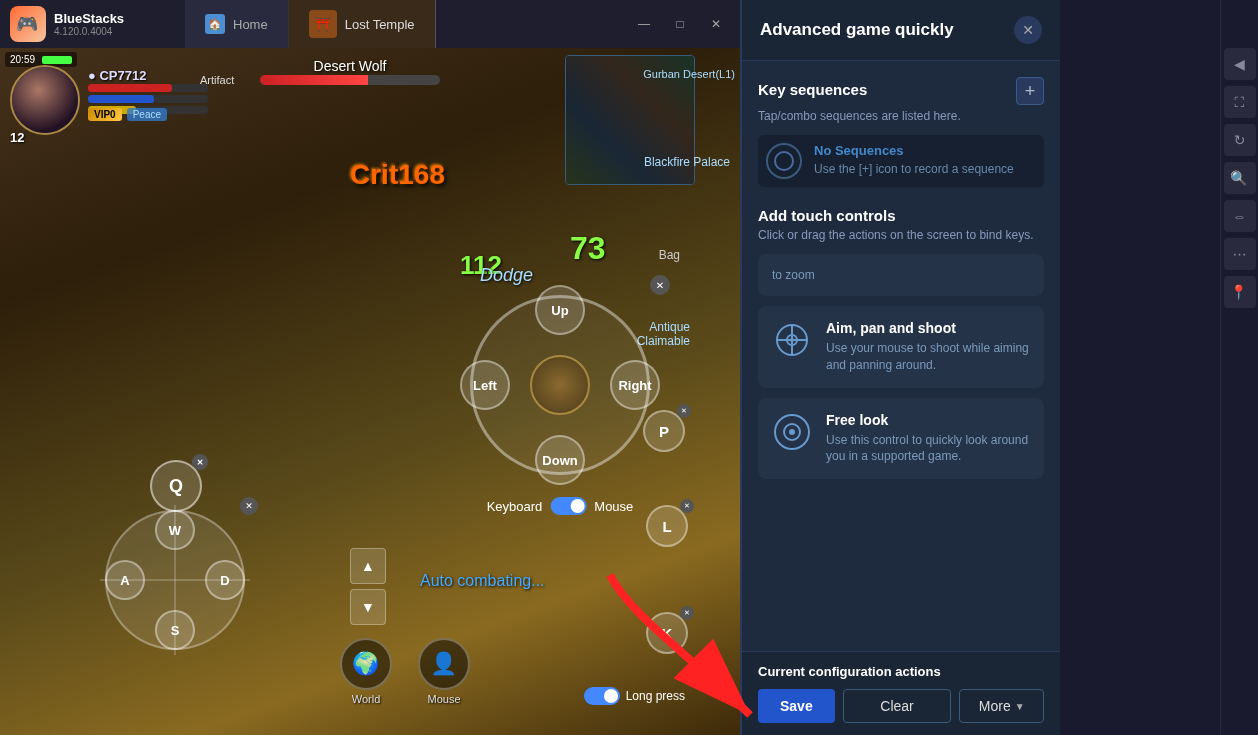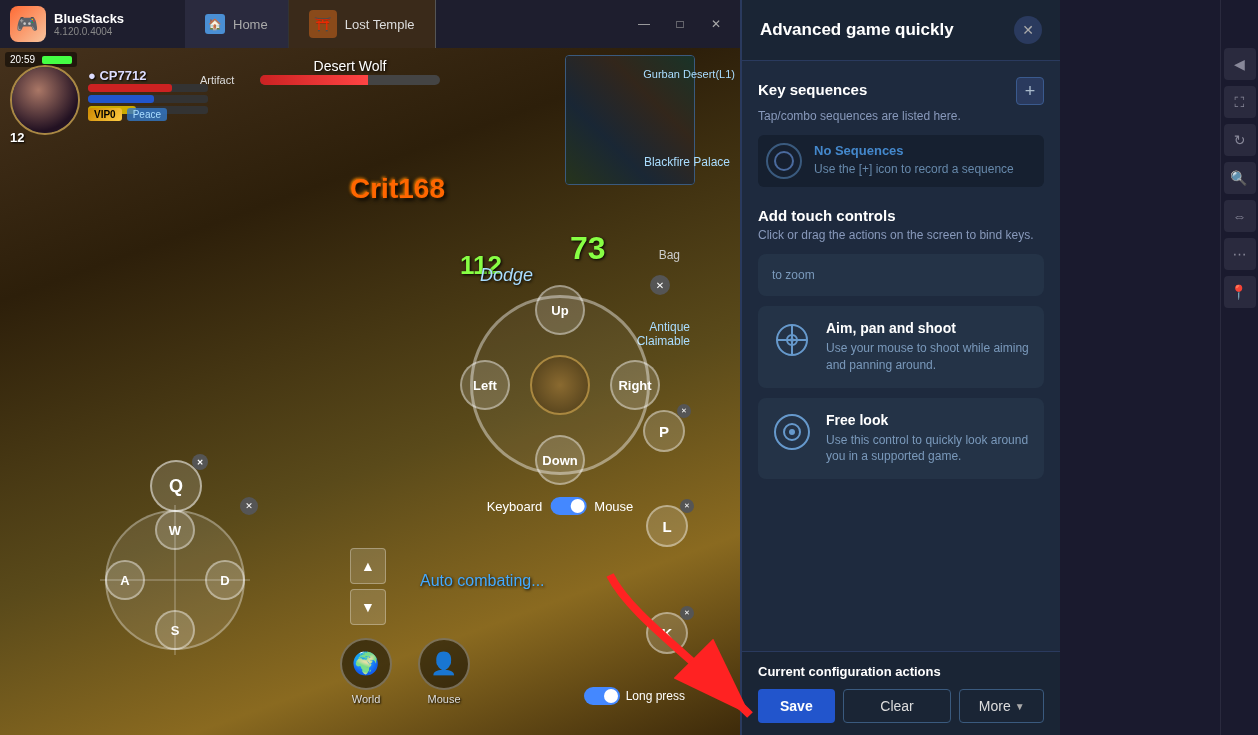--- a/index.html
+++ b/index.html
@@ -282,21 +282,21 @@
 
     .enemy-health-fill {
       height: 100%;
       background: linear-gradient(90deg, #cc2222, #ff4444);
       width: 60%;
     }
 
     
     .damage-crit {
       position: absolute;
-      top: 150px;
+      top: 136px;
       left: 350px;
       font-size: 52px;
       font-weight: bold;
       color: #ffcc00;
       text-shadow: 2px 2px 4px #000, -1px -1px 3px #ff8800;
       z-index: 5;
     }
 
     .damage-crit span {
       color: #ff6600;

